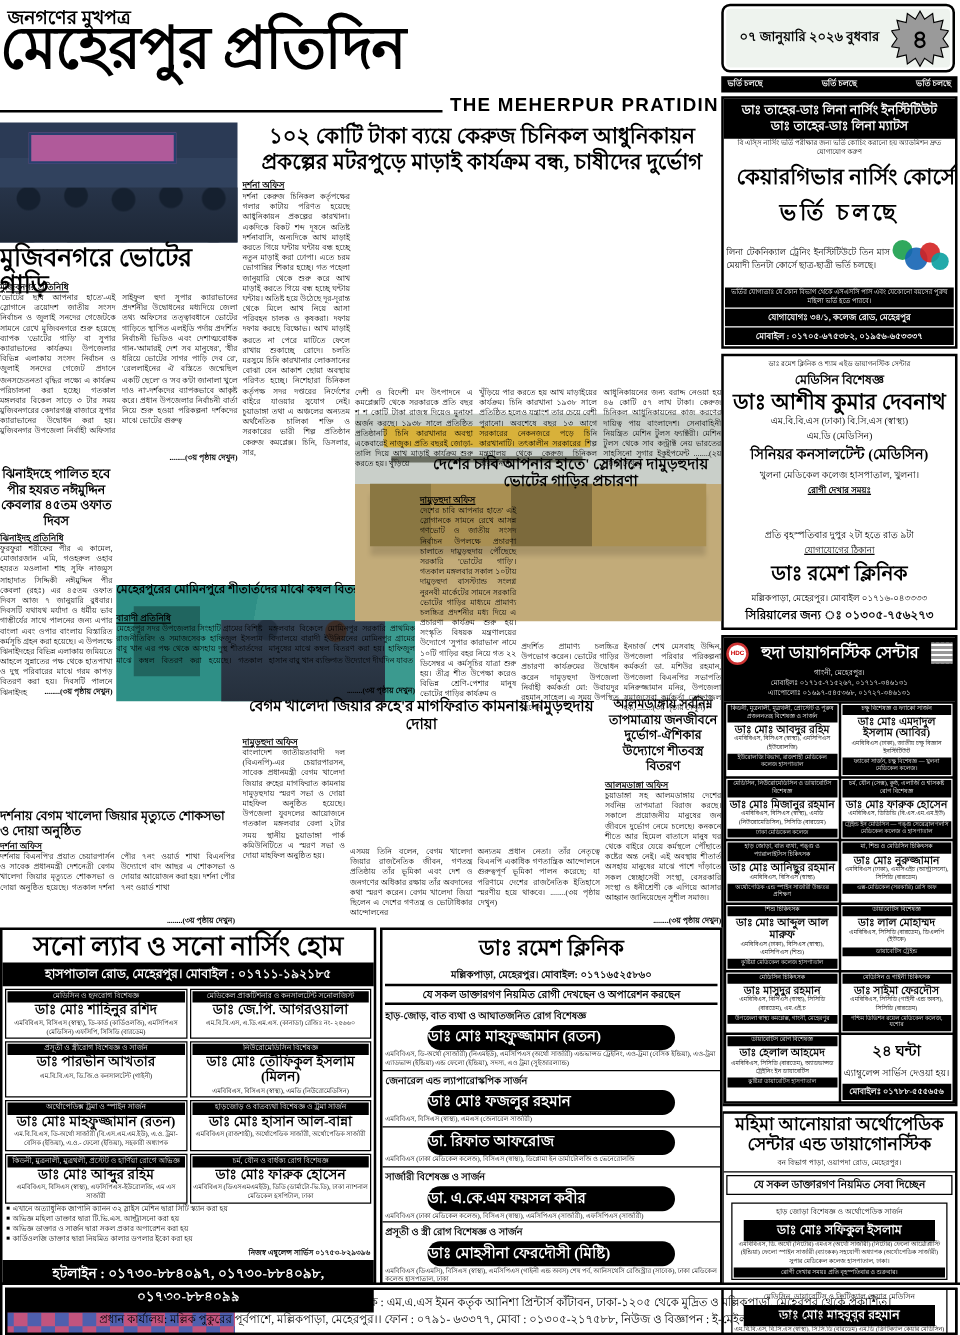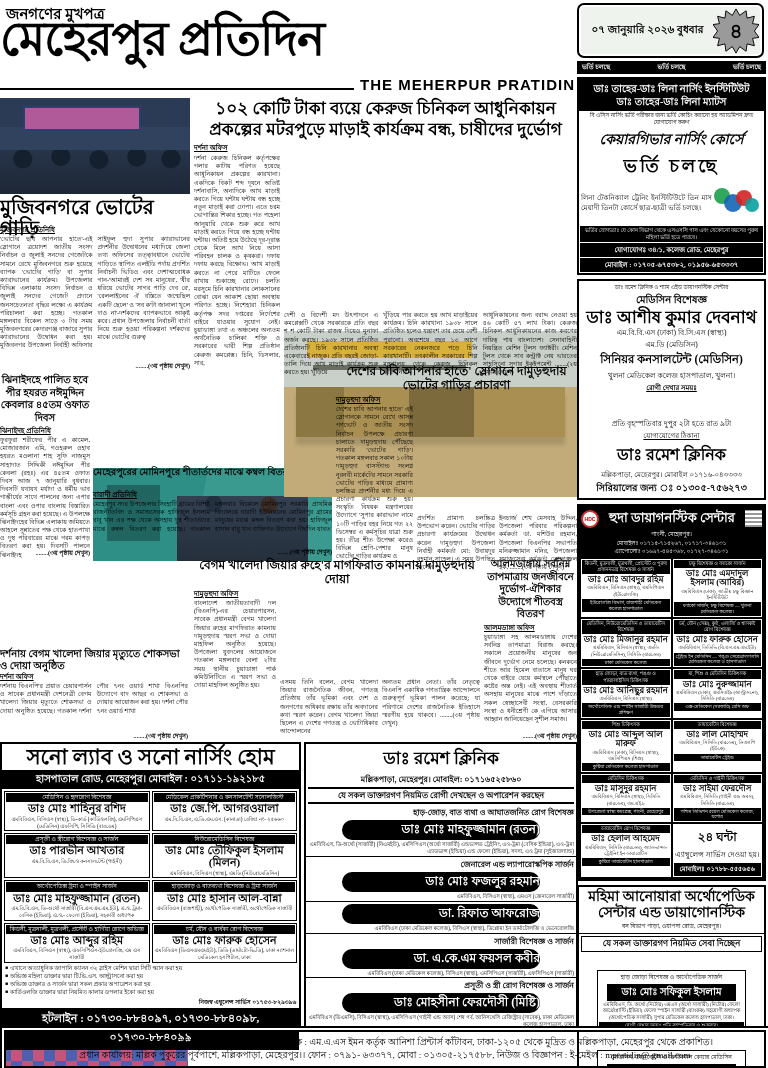--- a/index.html
+++ b/index.html
@@ -17,21 +17,21 @@
   .datebox .dt{flex:1;font-size:10.5px;font-weight:bold;text-align:center;}
   .star{width:46px;height:46px;flex:0 0 46px;}
   .adm-strip{left:577px;top:61px;width:189px;height:13px;background:#000;color:#fff;display:flex;
              justify-content:space-between;align-items:center;padding:0 5px;box-sizing:border-box;
              font-size:6.5px;font-weight:bold;}
   
   .rail{left:577px;top:77px;width:189px;display:flex;flex-direction:column;gap:4px;}
   .ad{border:2px solid #000;background:#fff;box-sizing:border-box;}
   .n-head{background:#000;color:#fff;text-align:center;font-weight:bold;font-size:10px;line-height:1.3;padding:3px 1px;}
   .n-small{font-size:5.6px;text-align:center;padding:1px 2px;line-height:1.3;}
-  .n-course{font-size:14px;font-weight:bold;text-align:center;font-style:italic;}
+  .n-course{font-size:17px;font-weight:bold;text-align:right;}
   .n-big{font-size:18px;font-weight:bold;text-align:center;letter-spacing:3px;}
   .n-row{display:flex;align-items:center;padding:1px 2px;}
   .n-body{flex:1;font-size:7px;line-height:1.35;text-align:justify;}
   .logo{width:50px;height:40px;position:relative;flex:0 0 50px;}
   .logo i{position:absolute;border-radius:50%;opacity:.9;}
   .n-note{background:#000;color:#fff;font-size:5.4px;text-align:center;line-height:1.3;padding:1px;margin:1px;}
   .n-contact{background:#000;color:#fff;font-size:6.8px;font-weight:bold;text-align:center;padding:1px;margin:1px;}
   .deb{text-align:center;padding:2px;}
   .deb .t{font-size:5.6px;}
   .deb .spec{font-size:10px;font-weight:bold;}
@@ -60,21 +60,21 @@
   .hspec{background:#000;color:#fff;font-size:4.9px;text-align:center;line-height:1.25;padding:1px;}
   .hname{font-size:8.6px;font-weight:bold;text-align:center;line-height:1.1;margin:1px 0;}
   .hdeg{font-size:4.8px;text-align:center;line-height:1.3;}
   .hnote{background:#000;color:#fff;font-size:4.7px;text-align:center;line-height:1.2;margin-top:1px;padding:1px;}
   .amb-t{font-size:12px;font-weight:bold;text-align:center;margin-top:3px;}
   .amb-x{font-size:7.5px;text-align:center;line-height:1.4;margin:2px 0;}
   .amb-p{background:#000;color:#fff;font-size:6.5px;font-weight:bold;text-align:center;padding:1px;}
   .m-title{font-size:14px;font-weight:bold;text-align:center;line-height:1.15;padding-top:2px;}
   .m-addr{font-size:6px;text-align:center;border-bottom:1px solid #000;padding-bottom:1px;}
   .m-band{border:1px solid #000;margin:2px;font-size:8.5px;font-weight:bold;text-align:center;}
-  .mdoc{border:1px solid #000;margin:18px;padding:1px;}
+  .mdoc{border:1px solid #000;margin:6px;padding:1px;}
   .mspec{font-size:6px;text-align:center;}
   .mname{background:#000;color:#fff;font-size:10px;font-weight:bold;text-align:center;margin:1px 8px;}
   .mdeg{font-size:4.9px;text-align:center;line-height:1.3;}
   .mtime{background:#000;color:#fff;font-size:4.9px;text-align:center;margin-top:1px;}
   
   .mainzone{left:0;top:98px;width:577px;height:644px;}
   .photo{background:#889;}
   .byline{font-size:7px;font-weight:bold;text-decoration:underline;}
   .body{font-size:6.2px;line-height:1.32;text-align:justify;}
   .cont{font-size:6.2px;font-weight:bold;text-align:right;}
@@ -122,21 +122,21 @@
   .sname{font-size:11px;font-weight:bold;text-align:center;line-height:1.05;margin:1px 0;}
   .sdeg{font-size:5.2px;text-align:center;line-height:1.3;}
   .s-bul{font-size:5.9px;line-height:1.35;padding:0 3px;display:flex;}
   .s-bul:before{content:"■ ";font-size:5px;margin-right:2px;}
   .s-amb{font-size:5.9px;font-weight:bold;text-align:right;padding:0 3px;}
   .s-hot{background:#000;color:#fff;font-size:11px;font-weight:bold;text-align:center;padding:2px;margin-top:1px;}
   .ramesh{width:288px;display:flex;flex-direction:column;}
   .r-title{font-size:17px;font-weight:bold;text-align:center;padding-top:1px;}
   .r-addr{font-size:8px;font-weight:bold;text-align:center;}
   .r-band{border-top:2px solid #000;border-bottom:2px solid #000;font-size:8.2px;font-weight:bold;text-align:center;margin:1px 2px;}
-  .rdoc{border-bottom:1px solid #000;padding:1px 2px;text-align:right;flex:1;}
+  .rdoc{border-bottom:1px solid #000;padding:1px 2px;text-align:left;flex:1;}
   .rspec{font-size:7.8px;font-weight:bold;}
   .rname{background:#000;color:#fff;border-radius:10px;font-size:12px;font-weight:bold;margin:1px 34px;}
   .rdeg{font-size:5.3px;line-height:1.3;}
   
   .footer{left:4px;top:1030px;width:758px;height:34px;border:2px solid #000;box-shadow:0 0 0 2px #fff,0 0 0 4px #000;
           display:flex;flex-direction:column;justify-content:center;text-align:center;}
   .footer div{font-size:9.2px;line-height:1.45;}
 </style>
 </head>
 <body>

